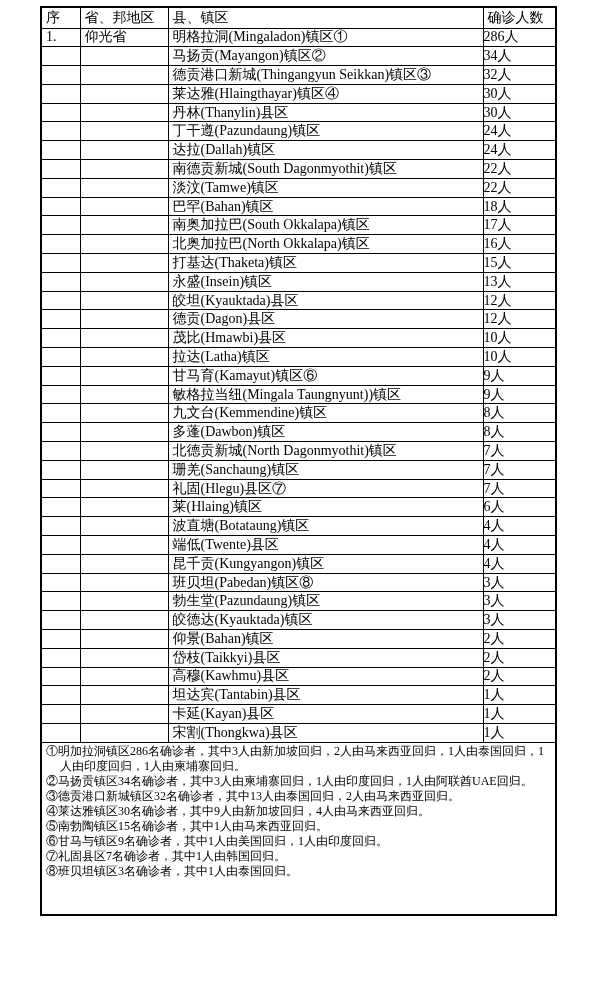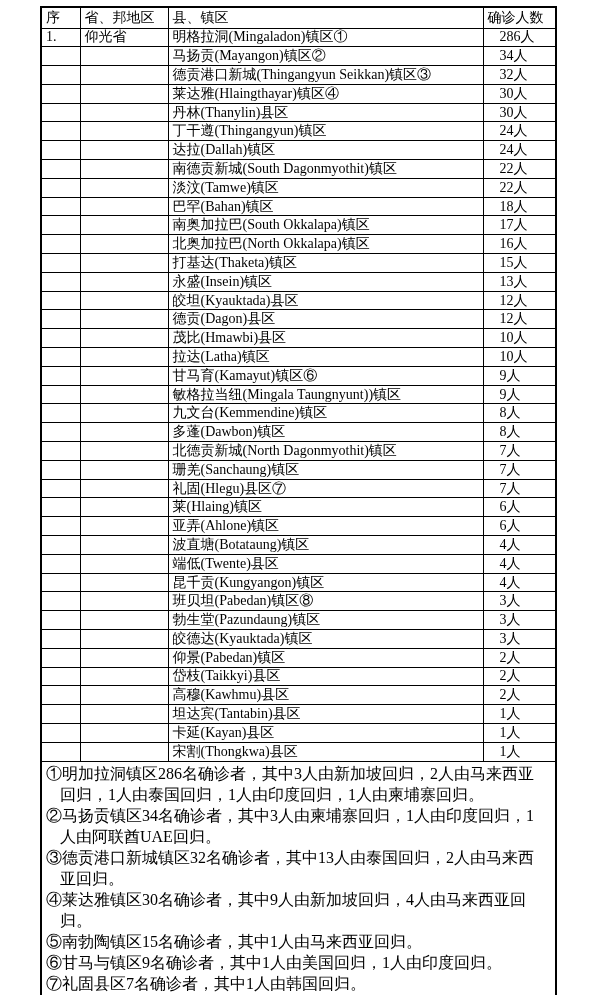--- a/index.html
+++ b/index.html
@@ -32,34 +32,34 @@
     line-height: 16px;
     padding: 0 0 0 4px;
     text-align: left;
     vertical-align: middle;
     white-space: nowrap;
     overflow: hidden;
   }
   .doc-table thead tr { height: 21px; }
   .doc-table tbody tr.data-row { height: 18.8px; }
   .doc-table td.count-cell {
-    text-align: right;
-    padding-left: 16px;
+    text-align: left;
+    padding-left: 0;
     padding-right: 37px;
     font-family: Liberation Serif, serif;
   }
   .doc-table td.footnote-cell {
     height: 170px;
     vertical-align: top;
     white-space: normal;
     padding: 1px 6px 0 4px;
   }
   .footnote {
-    font-size: 16px;
-    line-height: 21px;
+    font-size: 12px;
+    line-height: 15px;
     padding-left: 14px;
     text-indent: -14px;
   }
 </style>
 </head>
 <body>
 
 <table class="doc-table">
   <colgroup>
     <col style="width:39px">
@@ -103,21 +103,21 @@
       </tr>
       <tr class="data-row">
         <td class="seq-cell"></td>
         <td class="region-cell"></td>
         <td class="township-cell">丹林(Thanylin)县区</td>
         <td class="count-cell">30人</td>
       </tr>
       <tr class="data-row">
         <td class="seq-cell"></td>
         <td class="region-cell"></td>
-        <td class="township-cell">丁干遵(Thingangyun)镇区</td>
+        <td class="township-cell">丁干遵(Pazundaung)镇区</td>
         <td class="count-cell">24人</td>
       </tr>
       <tr class="data-row">
         <td class="seq-cell"></td>
         <td class="region-cell"></td>
         <td class="township-cell">达拉(Dallah)镇区</td>
         <td class="count-cell">24人</td>
       </tr>
       <tr class="data-row">
         <td class="seq-cell"></td>
@@ -229,26 +229,20 @@
       </tr>
       <tr class="data-row">
         <td class="seq-cell"></td>
         <td class="region-cell"></td>
         <td class="township-cell">莱(Hlaing)镇区</td>
         <td class="count-cell">6人</td>
       </tr>
       <tr class="data-row">
         <td class="seq-cell"></td>
         <td class="region-cell"></td>
-        <td class="township-cell">亚弄(Ahlone)镇区</td>
-        <td class="count-cell">6人</td>
-      </tr>
-      <tr class="data-row">
-        <td class="seq-cell"></td>
-        <td class="region-cell"></td>
         <td class="township-cell">波直塘(Botataung)镇区</td>
         <td class="count-cell">4人</td>
       </tr>
       <tr class="data-row">
         <td class="seq-cell"></td>
         <td class="region-cell"></td>
         <td class="township-cell">端低(Twente)县区</td>
         <td class="count-cell">4人</td>
       </tr>
       <tr class="data-row">
@@ -271,21 +265,21 @@
       </tr>
       <tr class="data-row">
         <td class="seq-cell"></td>
         <td class="region-cell"></td>
         <td class="township-cell">皎德达(Kyauktada)镇区</td>
         <td class="count-cell">3人</td>
       </tr>
       <tr class="data-row">
         <td class="seq-cell"></td>
         <td class="region-cell"></td>
-        <td class="township-cell">仰景(Pabedan)镇区</td>
+        <td class="township-cell">仰景(Bahan)镇区</td>
         <td class="count-cell">2人</td>
       </tr>
       <tr class="data-row">
         <td class="seq-cell"></td>
         <td class="region-cell"></td>
         <td class="township-cell">岱枝(Taikkyi)县区</td>
         <td class="count-cell">2人</td>
       </tr>
       <tr class="data-row">
         <td class="seq-cell"></td>

